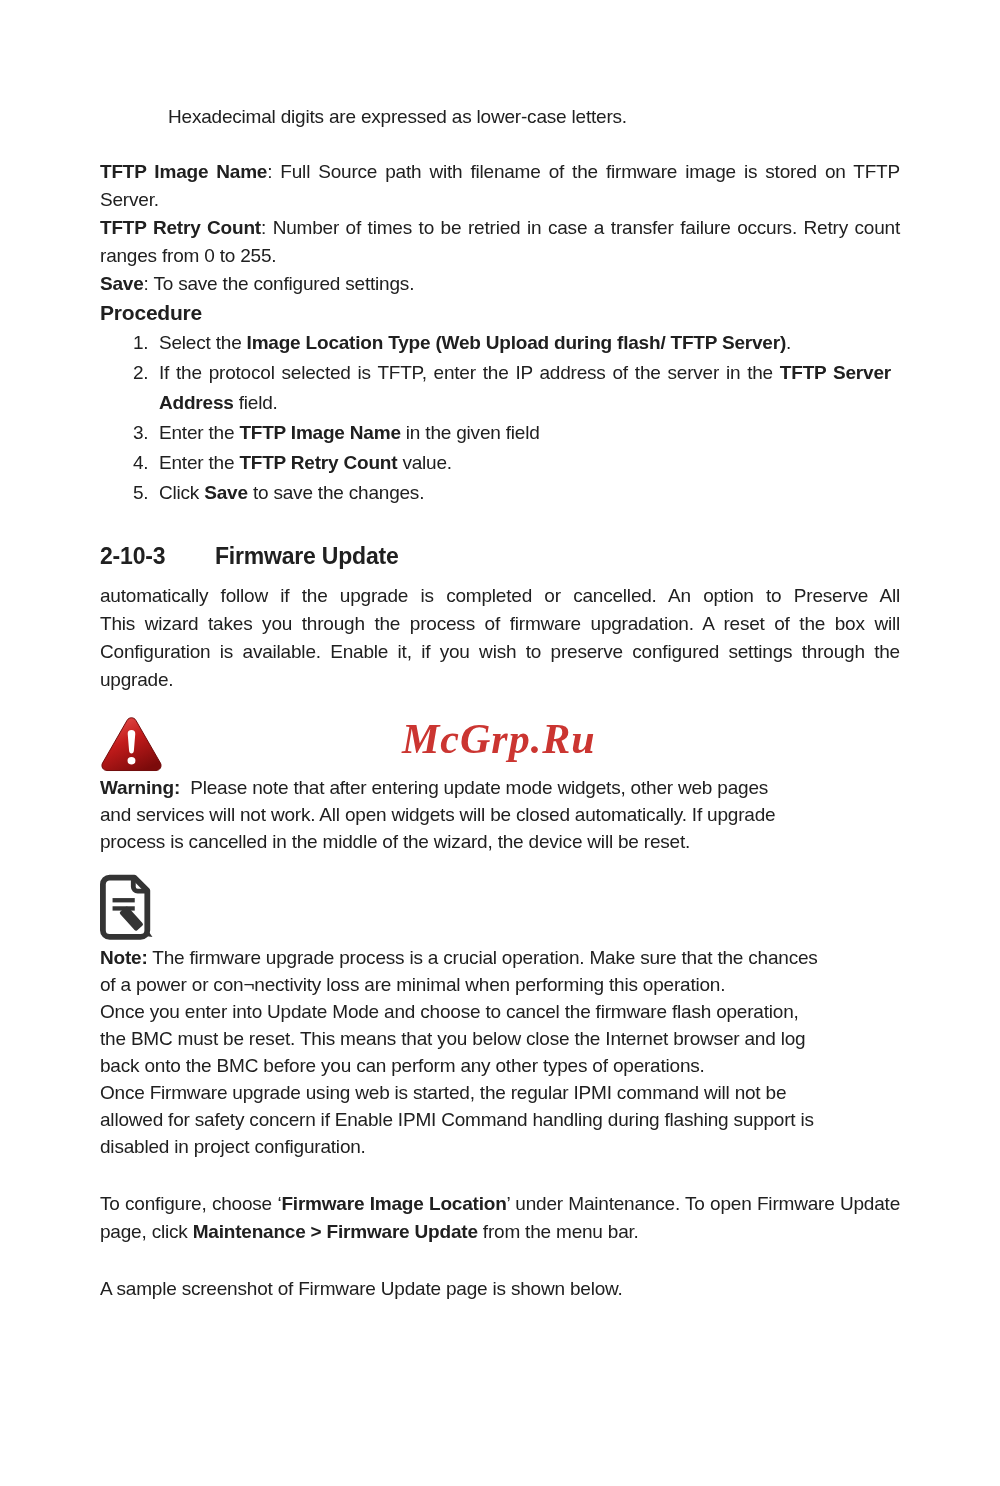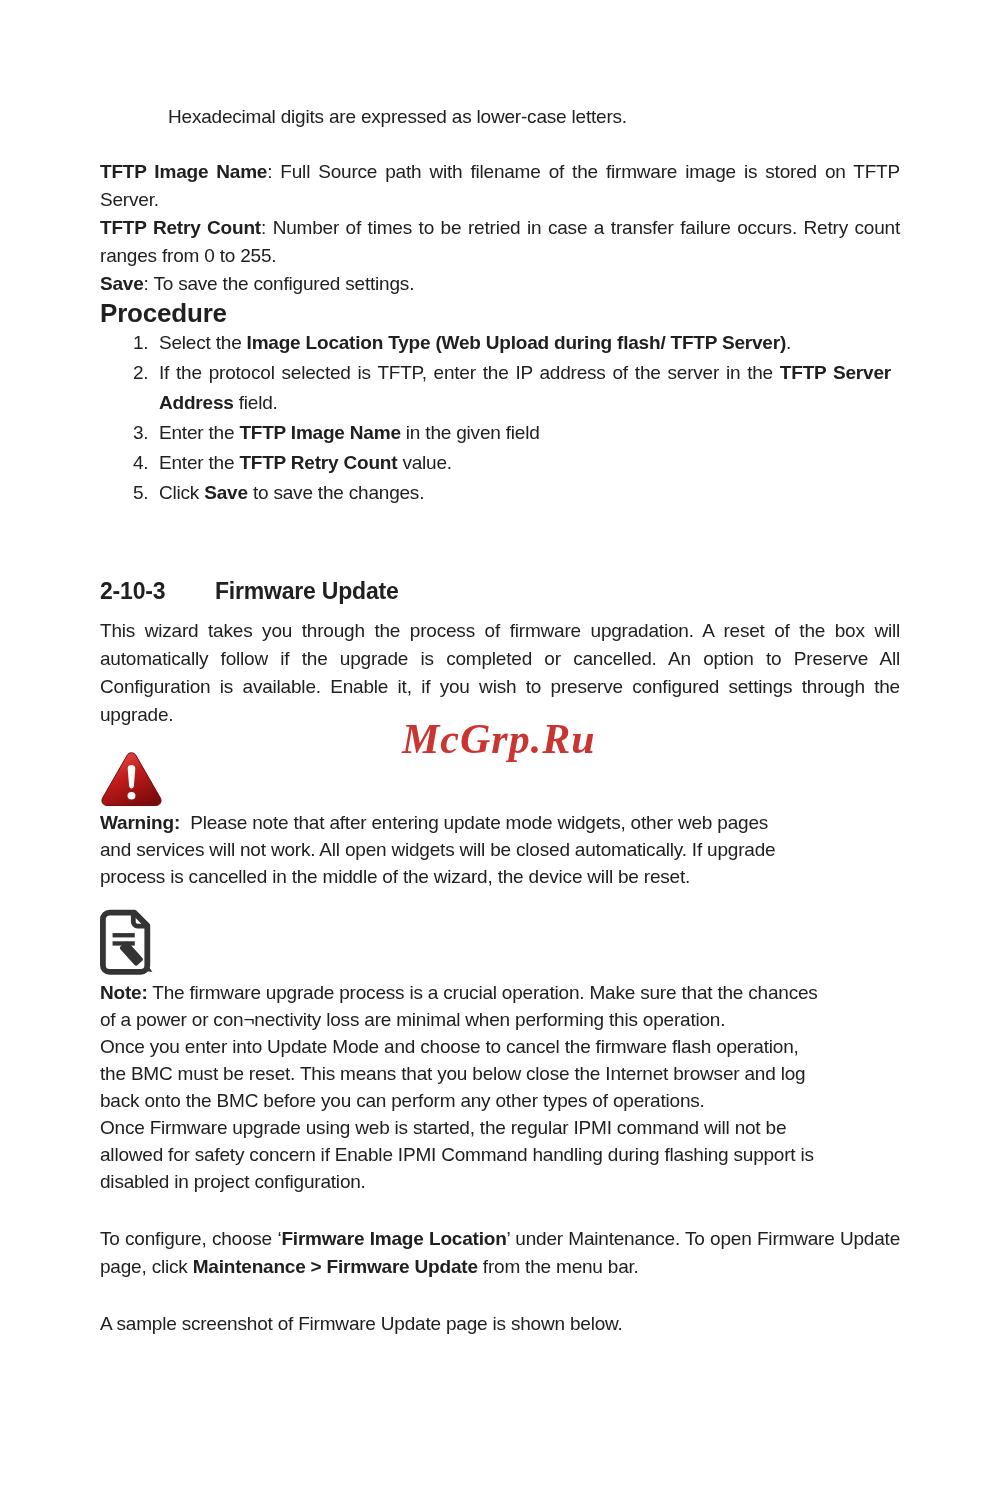--- a/index.html
+++ b/index.html
@@ -13,28 +13,28 @@
 
   b { font-weight:bold; }
 
   .jl { text-align:justify; text-align-last:justify; }
   .ll { text-align:left; }
 
   .hex-note { margin-top:103px; margin-left:68px; }
 
   .defs { margin-top:27px; }
 
-  .procedure-h { font-size:26px; font-weight:bold; line-height:30px; letter-spacing:-0.2px; }
+  .procedure-h { font-size:21px; font-weight:bold; line-height:30px; letter-spacing:-0.2px; }
 
   .steps { line-height:30px; }
   .step { display:flex; }
   .step-num { margin-left:33px; width:26px; flex:none; }
   .step-text { width:732px; flex:none; }
 
-  .section-h { margin-top:67px; display:flex; font-size:23px; font-weight:bold; line-height:32px; letter-spacing:-0.2px; }
+  .section-h { margin-top:32px; display:flex; font-size:23px; font-weight:bold; line-height:32px; letter-spacing:-0.2px; }
   .section-num { width:115px; flex:none; }
 
   .intro { margin-top:10px; }
 
   .icon-block { display:flex;flex-direction:column; }
   .icon-col { width:68px; flex:none; }
   .icon-text { width:732px; flex:none; line-height:27px; }
 
   .warning-block { margin-top:22px; }
   .note-block { margin-top:19px; }
@@ -108,22 +108,22 @@
         </div>
       </div>
     </div>
 
     <div class="section-h">
       <span class="section-num">2-10-3</span>
       <span>Firmware Update</span>
     </div>
 
     <div class="intro">
+      <div class="jl">automatically follow if the upgrade is completed or cancelled. An option to Preserve All</div>
       <div class="jl">This wizard takes you through the process of firmware upgradation. A reset of the box will</div>
-      <div class="jl">automatically follow if the upgrade is completed or cancelled. An option to Preserve All</div>
       <div class="jl">Configuration is available. Enable it, if you wish to preserve configured settings through the</div>
       <div class="ll">upgrade.</div>
     </div>
 
     <div class="icon-block warning-block">
       <div class="icon-col">
         <svg class="w-icon" width="62" height="58" viewBox="0 0 64 60" aria-hidden="true">
           <defs>
             <linearGradient id="wg" x1="0.15" y1="0" x2="0.7" y2="1">
               <stop offset="0" stop-color="#e85450"></stop>

